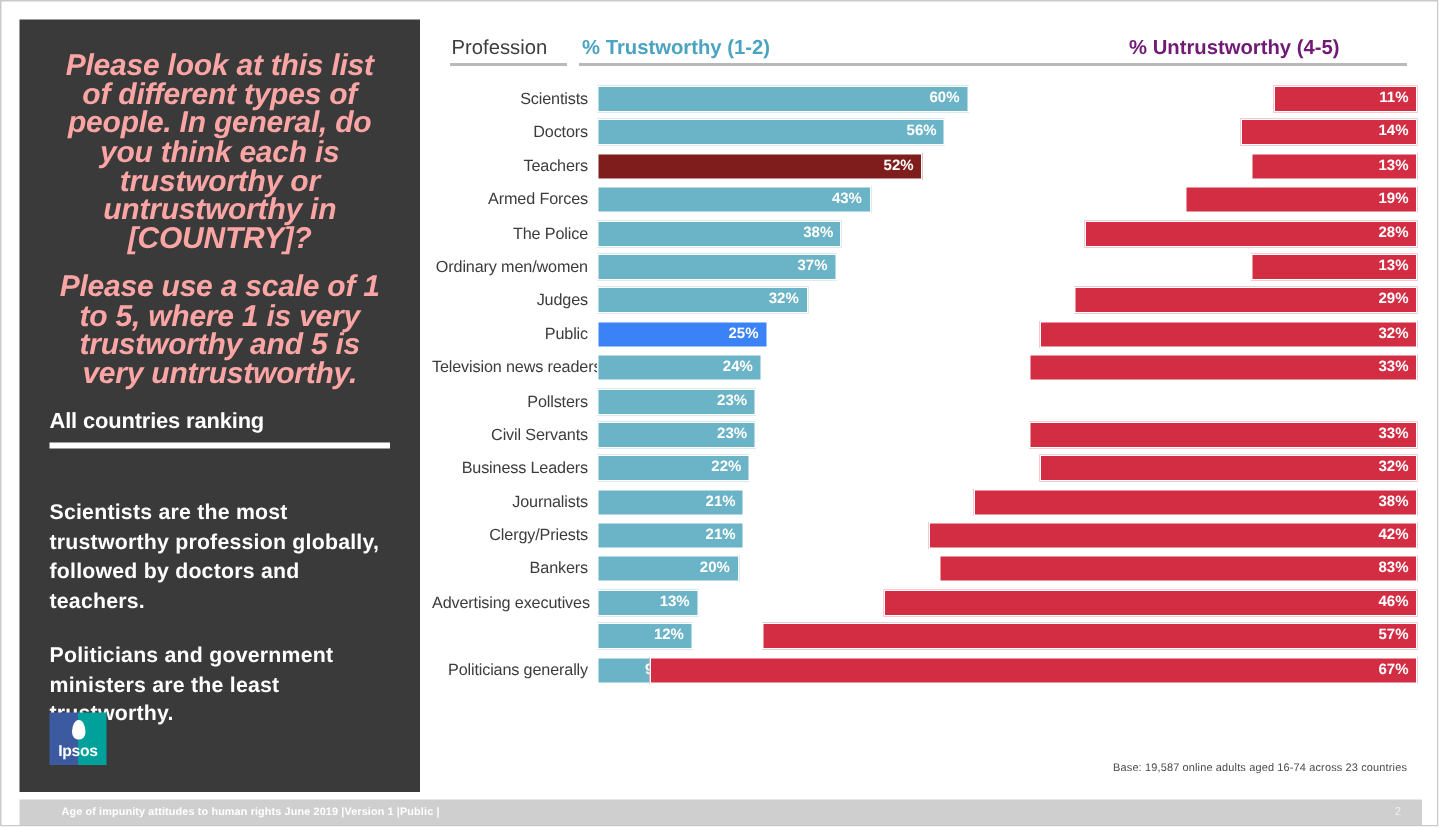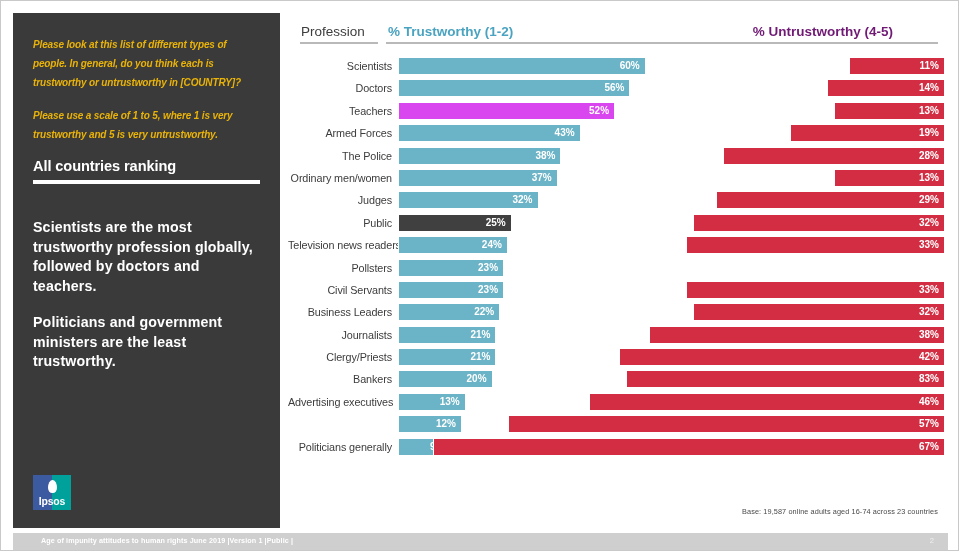--- a/index.html
+++ b/index.html
@@ -21,25 +21,26 @@
     position: absolute;
     left: 12px; top: 12px;
     width: 267px; height: 515px;
     background: #3a3a3a;
     padding: 22px 20px 0 20px;
     color: #ffffff;
   }
   .q-text {
     font-style: italic;
     font-weight: 700;
-    font-size: 10px;
+    font-size: 20px;
     line-height: 19.2px;
     letter-spacing: -0.15px;
     margin-bottom: 13px;
-    color: #eab308;
+    color: #fca5a5;
+    text-align: center;
   }
   .rank-title {
     font-weight: 700;
     font-size: 14.6px;
     letter-spacing: -0.1px;
     line-height: 19px;
     padding-bottom: 3px;
     margin-top: 4px;
     color: #ffffff;
   }
@@ -279,21 +280,21 @@
           </div>
           <div class="track-red">
             <div class="bar-red" style="width: 118px; background: rgb(210, 45, 67);">
               <span class="val">14%</span>
             </div>
           </div>
         </div>
         <div class="row">
           <div class="cat">Teachers</div>
           <div class="track-blue">
-            <div class="bar-blue" style="width: 217.086px; background: #d946ef;">
+            <div class="bar-blue" style="width: 217.086px; background: #7f1d1d;">
               <span class="val">52%</span>
             </div>
           </div>
           <div class="track-red">
             <div class="bar-red" style="width: 110.571px; background: rgb(210, 45, 67);">
               <span class="val">13%</span>
             </div>
           </div>
         </div>
         <div class="row">
@@ -344,21 +345,21 @@
           </div>
           <div class="track-red">
             <div class="bar-red" style="width: 229.429px; background: rgb(210, 45, 67);">
               <span class="val">29%</span>
             </div>
           </div>
         </div>
         <div class="row">
           <div class="cat">Public</div>
           <div class="track-blue">
-            <div class="bar-blue" style="width: 113.714px; background: #404040;">
+            <div class="bar-blue" style="width: 113.714px; background: #3b82f6;">
               <span class="val">25%</span>
             </div>
           </div>
           <div class="track-red">
             <div class="bar-red" style="width: 251.714px; background: rgb(210, 45, 67);">
               <span class="val">32%</span>
             </div>
           </div>
         </div>
         <div class="row">

